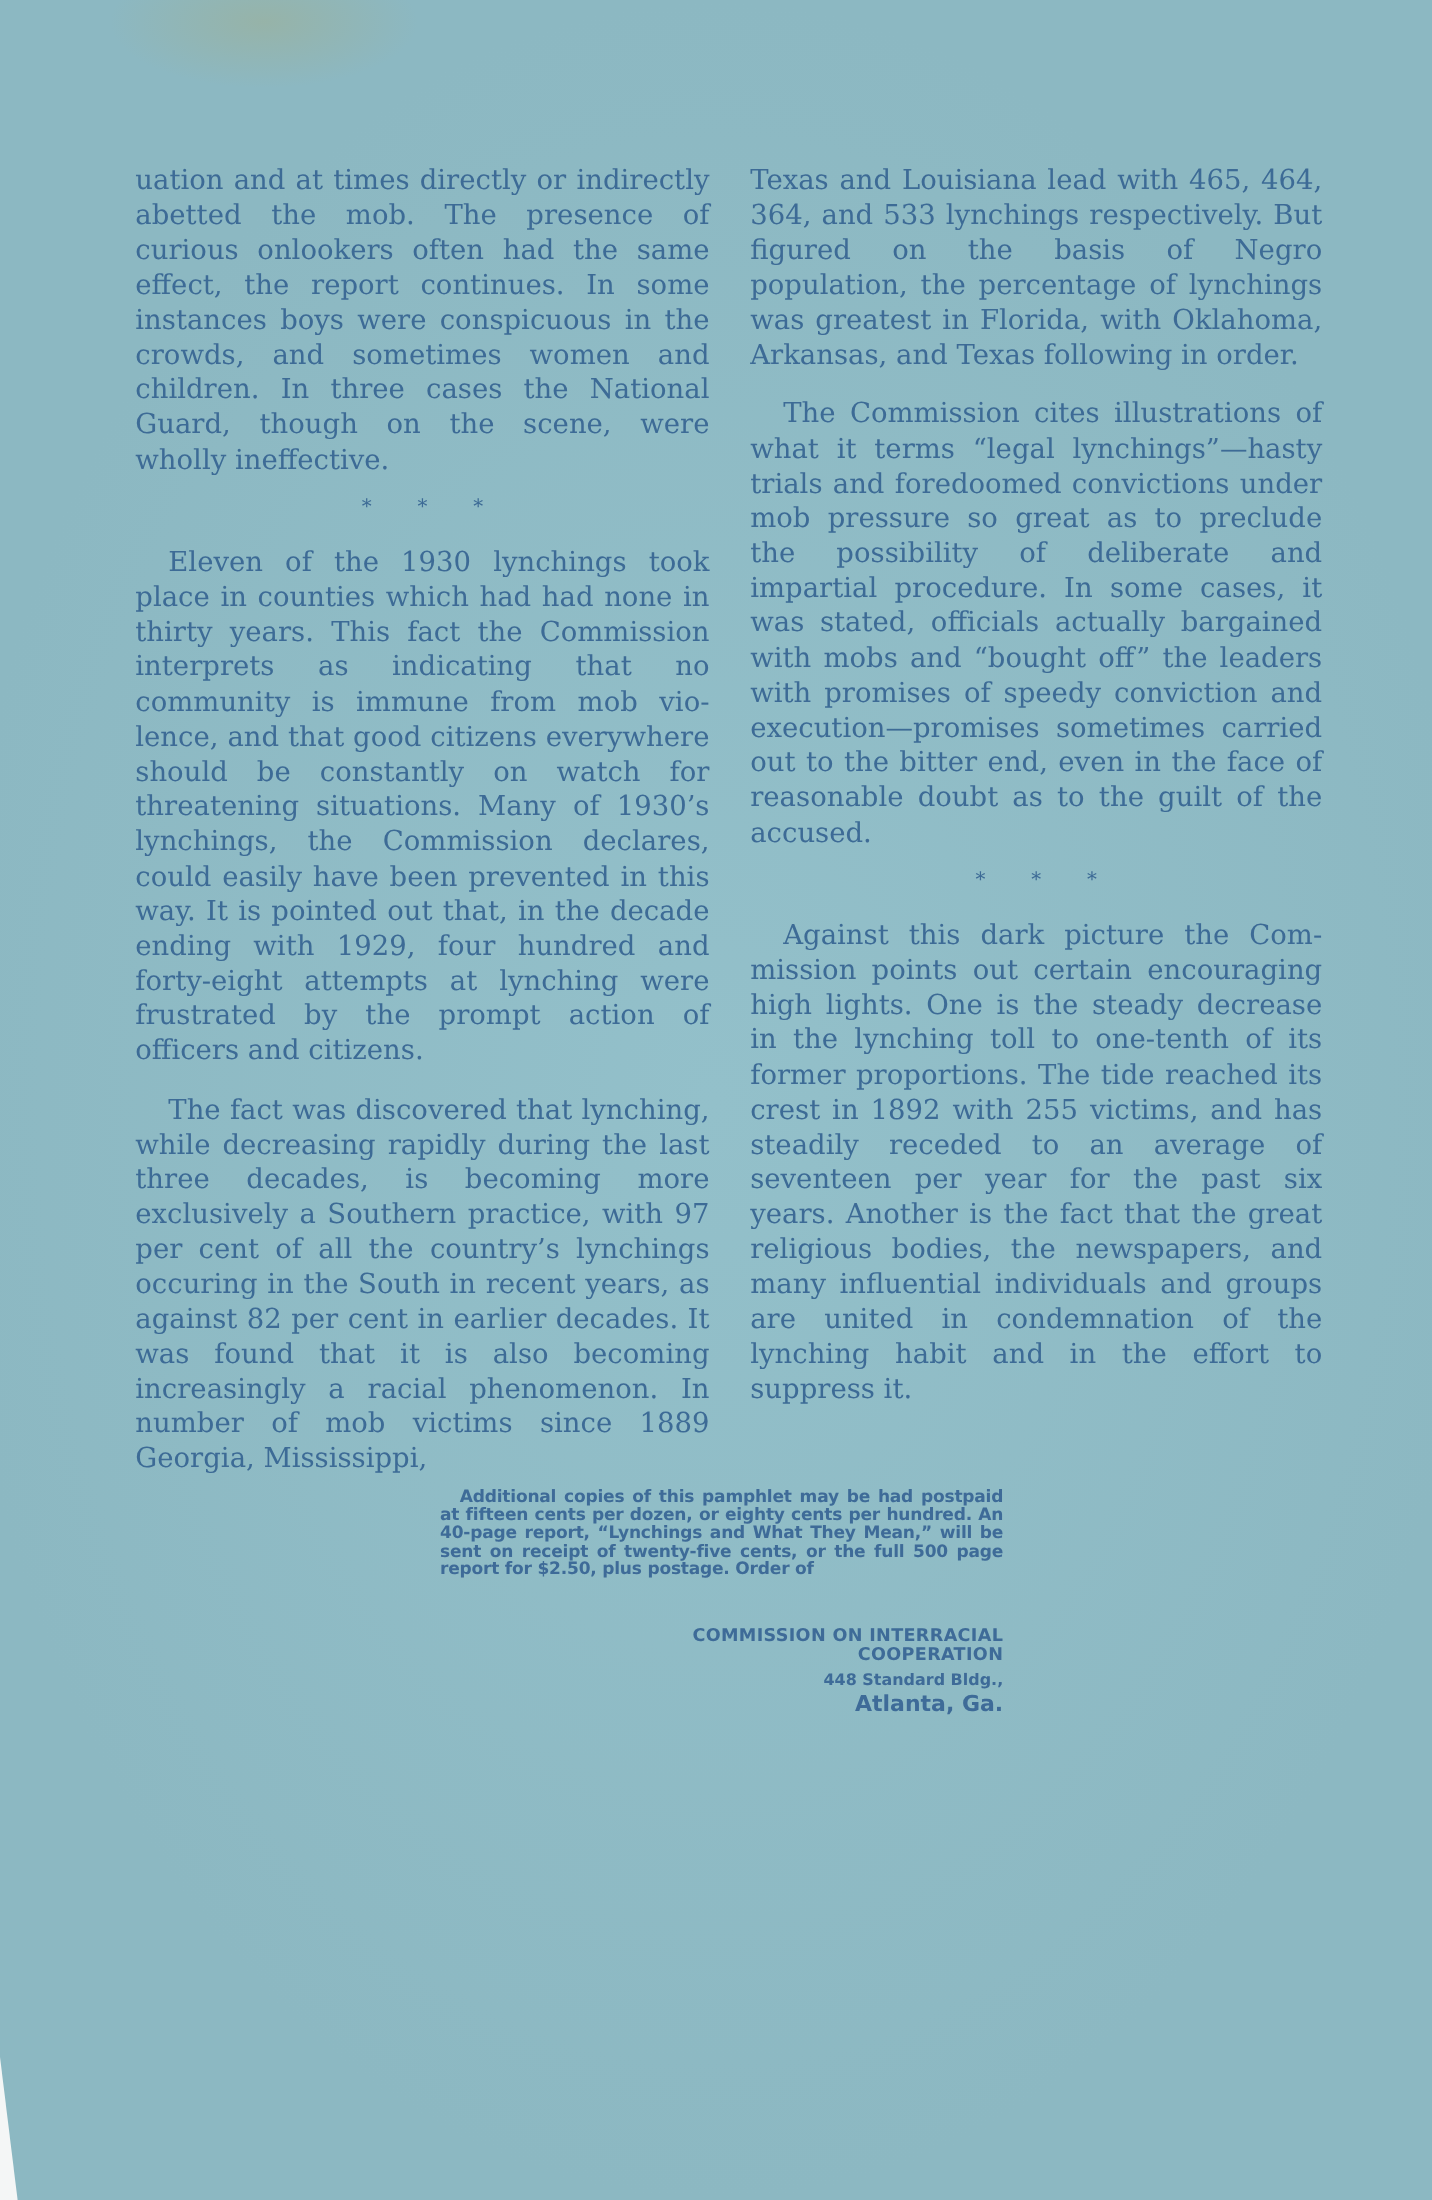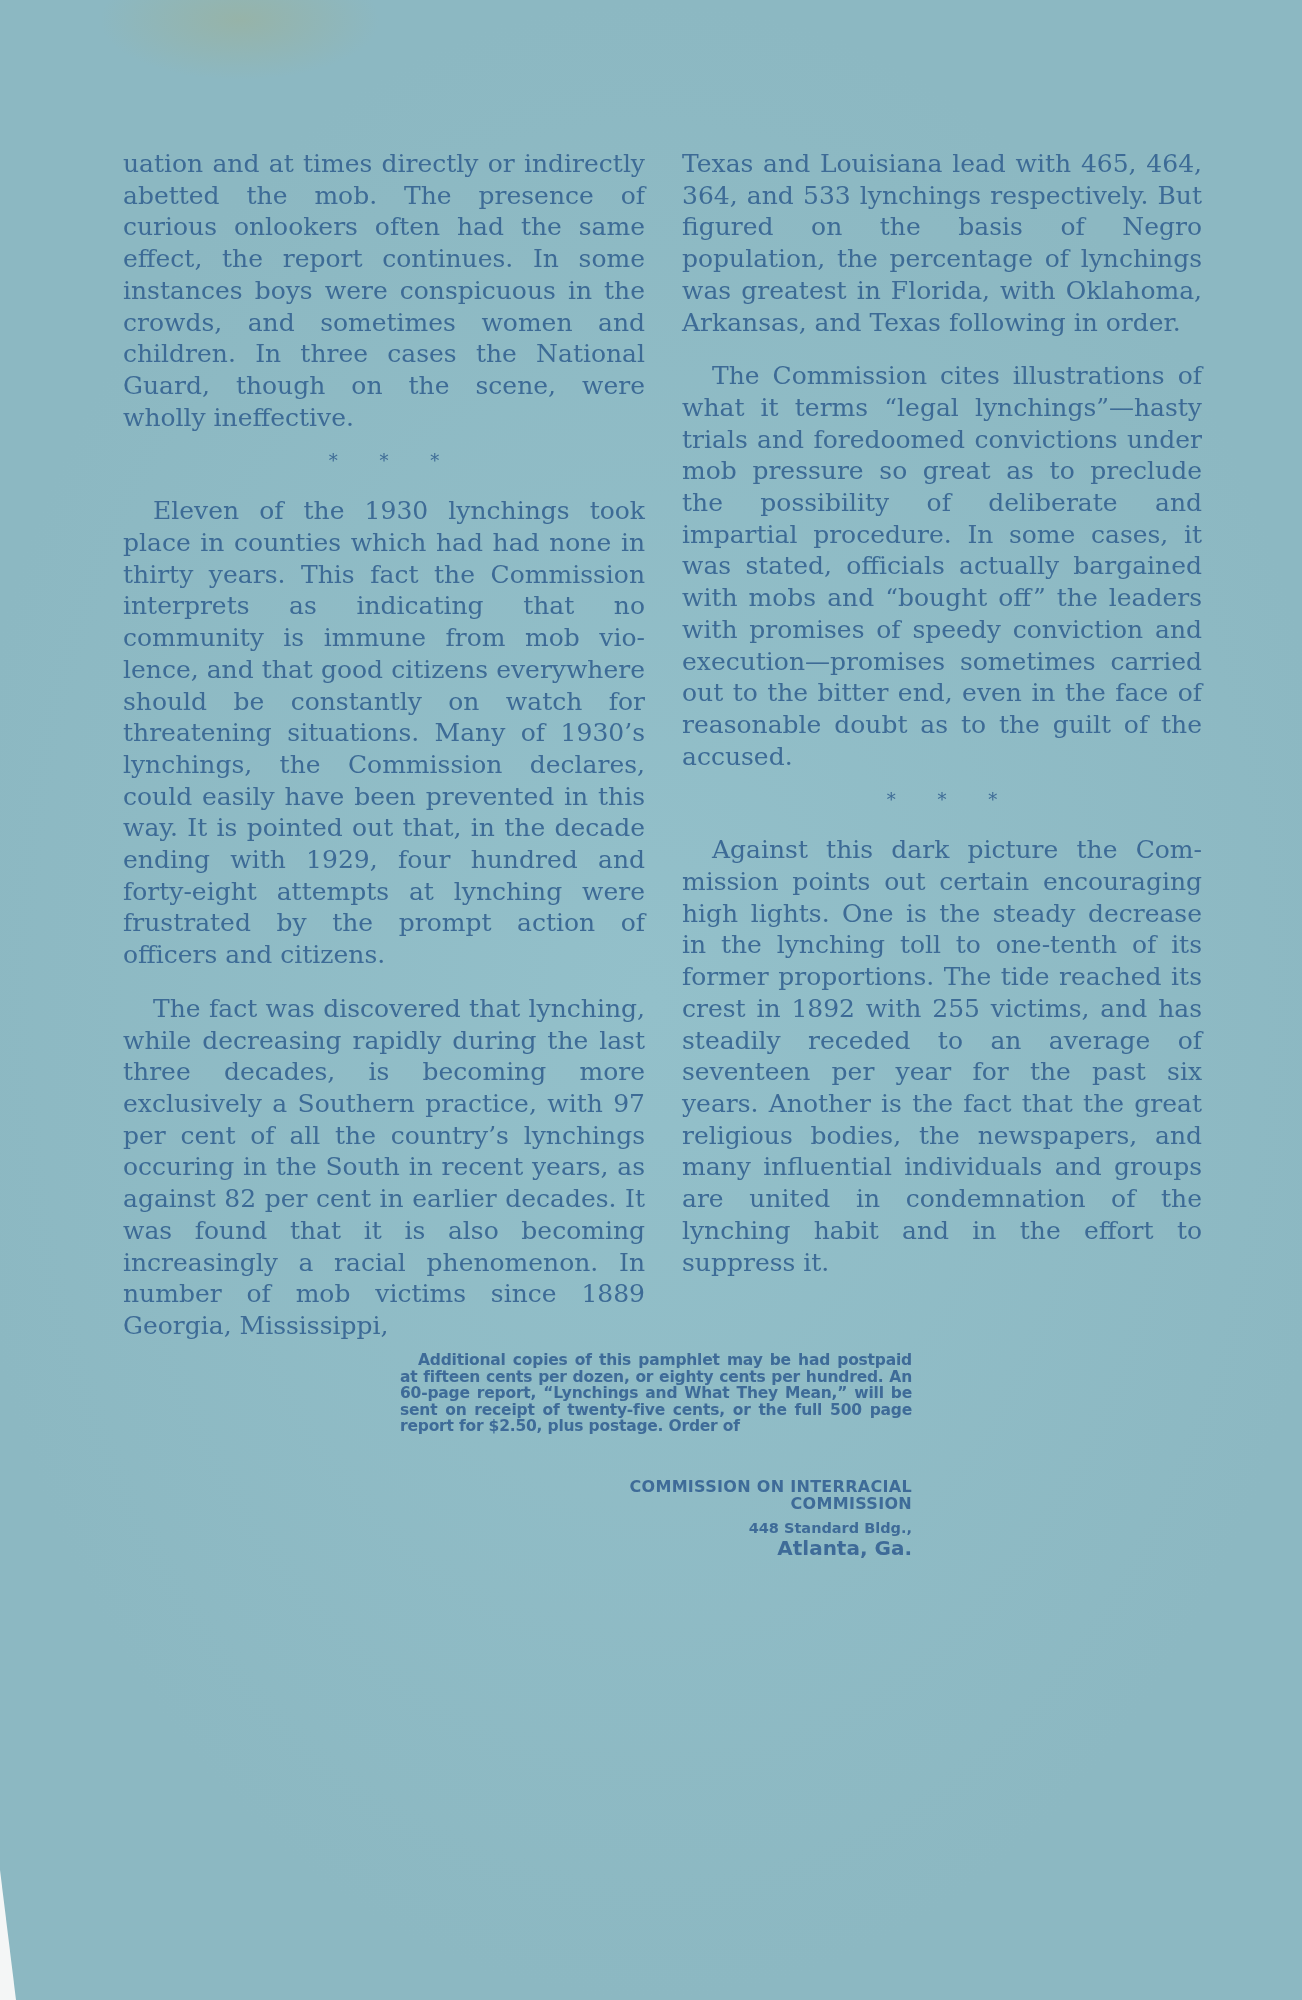--- a/index.html
+++ b/index.html
@@ -114,24 +114,24 @@
   </div>
 
   <div class="column col-right">
     <p>Texas and Louisiana lead with 465, 464, 364, and 533 lynchings respective­ly. But figured on the basis of Negro population, the percentage of lynch­ings was greatest in Florida, with Okla­homa, Arkansas, and Texas following in order.</p>
     <p class="indent">The Commission cites illustrations of what it terms “legal lynchings”—hasty trials and foredoomed convic­tions under mob pressure so great as to preclude the possibility of deliberate and impartial procedure. In some cases, it was stated, officials actually bargained with mobs and “bought off” the leaders with promises of speedy conviction and execution—promises sometimes carried out to the bitter end, even in the face of reasonable doubt as to the guilt of the accused.</p>
     <p class="stars">* * *</p>
     <p class="indent">Against this dark picture the Com­mission points out certain encouraging high lights. One is the steady decrease in the lynching toll to one-tenth of its former proportions. The tide reached its crest in 1892 with 255 victims, and has steadily receded to an average of seventeen per year for the past six years. Another is the fact that the great religious bodies, the newspapers, and many influential individuals and groups are united in condemnation of the lynching habit and in the effort to suppress it.</p>
   </div>
 
   <div class="footer-note">
-    <p>Additional copies of this pamphlet may be had postpaid at fifteen cents per dozen, or eighty cents per hundred. An 60-page report, “Lynch­ings and What They Mean,” will be sent on re­ceipt of twenty-five cents, or the full 500 page re­port for $2.50, plus postage. Order of</p>
+    <p>Additional copies of this pamphlet may be had postpaid at fifteen cents per dozen, or eighty cents per hundred. An 40-page report, “Lynch­ings and What They Mean,” will be sent on re­ceipt of twenty-five cents, or the full 500 page re­port for $2.50, plus postage. Order of</p>
   </div>
 
   <div class="org-block">
     <div class="org-name">COMMISSION ON INTERRACIAL</div>
-    <div class="org-name">COMMISSION</div>
+    <div class="org-name">COOPERATION</div>
     <div class="org-address">448 Standard Bldg.,</div>
     <div class="org-city">Atlanta, Ga.</div>
   </div>
 
   <div class="page-corner"></div>
 </div>
 
 </body></html>

